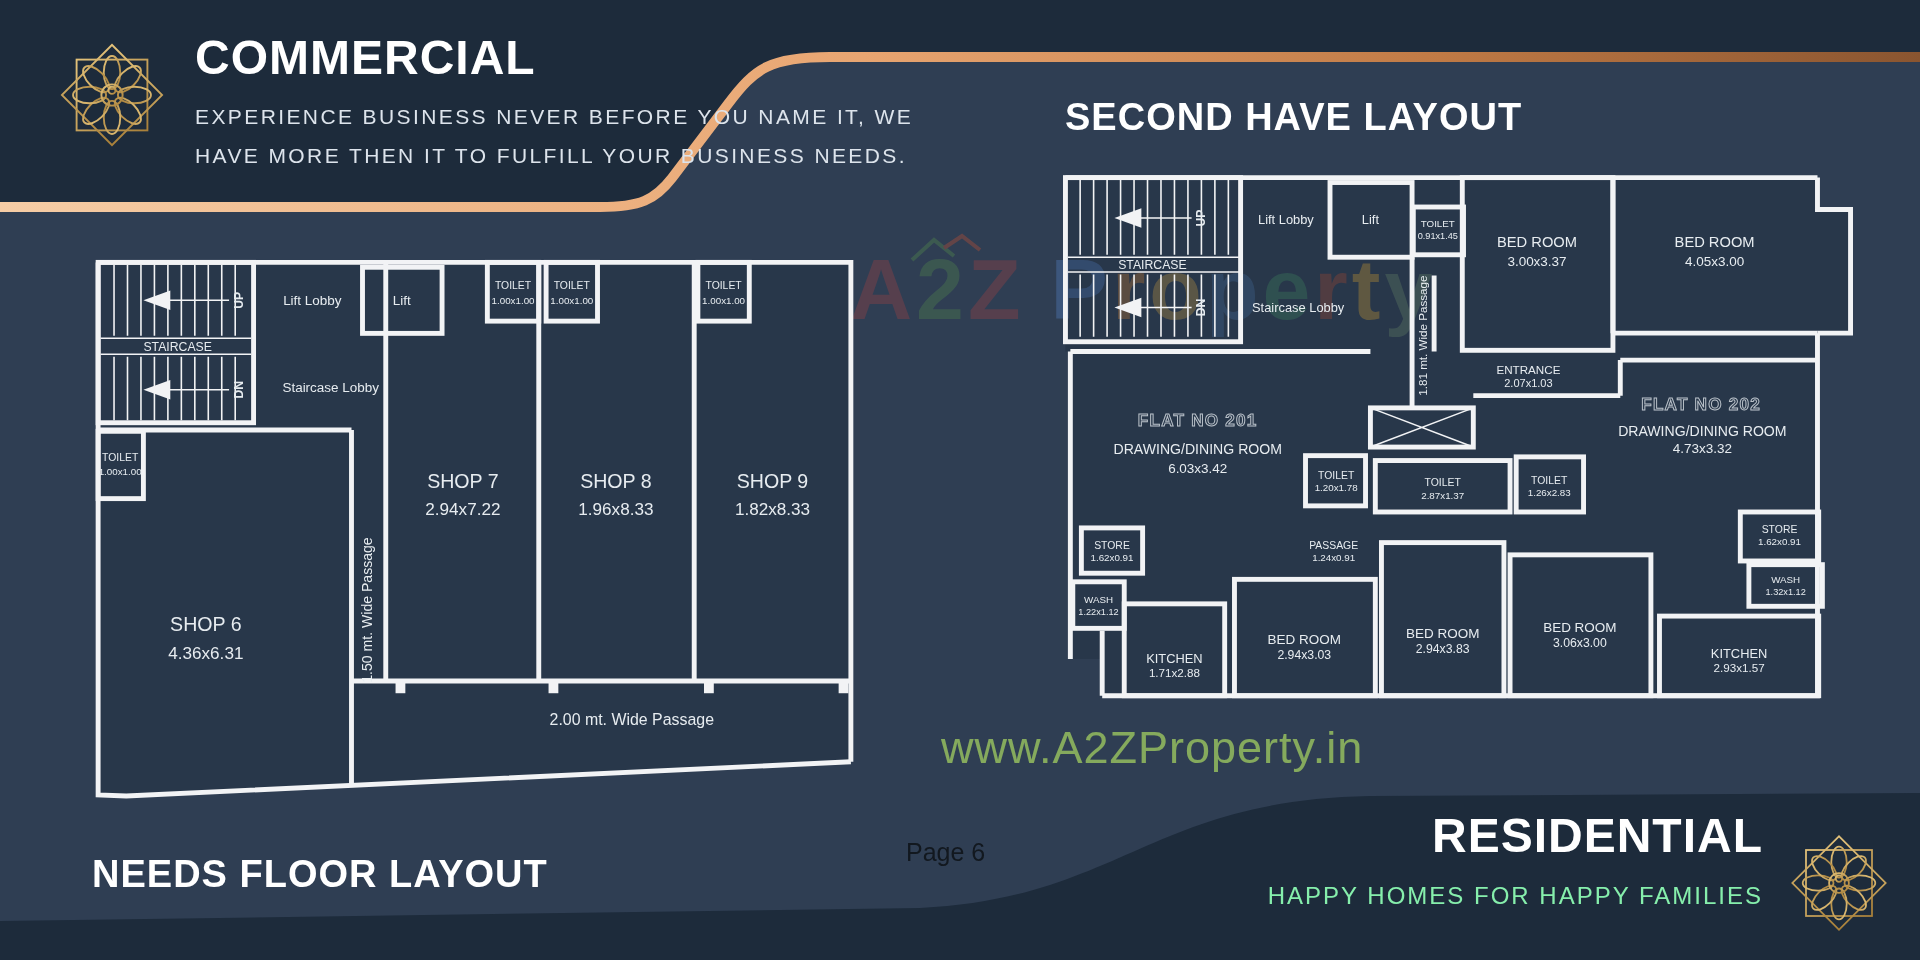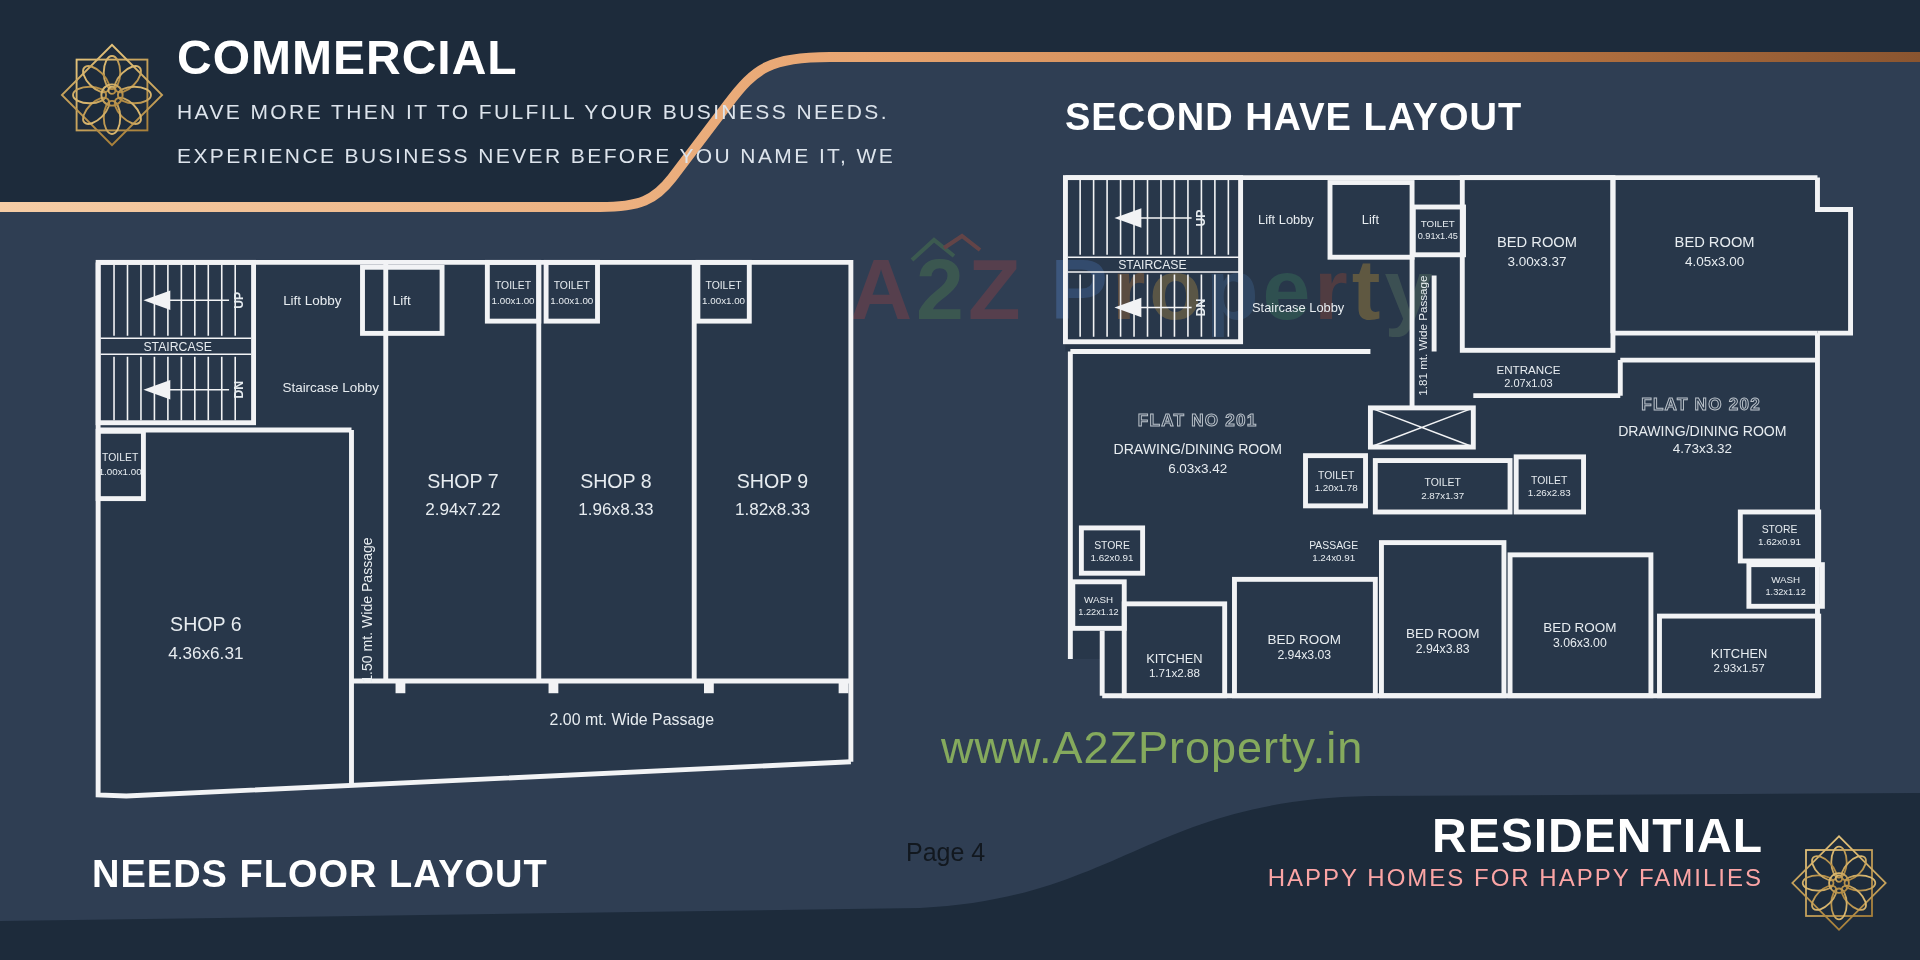--- a/index.html
+++ b/index.html
@@ -1,33 +1,33 @@
 <!DOCTYPE html>
 <html><head>
 <meta charset="utf-8">
 <style>
   html,body{margin:0;padding:0;background:#10161f;}
   .page{position:relative;width:1920px;height:960px;overflow:hidden;
         background:#2f3e53;font-family:"Liberation Sans",sans-serif;}
   .bands{position:absolute;left:0;top:0;width:1920px;height:960px;}
   
-  .hdr-com{position:absolute;left:53px;top:30px;display:flex;gap:6px;align-items:flex-start;}
+  .hdr-com{position:absolute;left:53px;top:30px;display:flex;gap:24px;align-items:flex-start;}
   .logo{width:118px;height:130px;}
   .hdr-title{margin:0;font-size:48px;font-weight:800;color:#ffffff;letter-spacing:1px;}
   .hdr-sub{margin:0;font-size:21px;color:#dde4ec;letter-spacing:2.4px;font-weight:400;}
   .hdr-sub.l1{margin-top:20px;}
   .hdr-sub.l2{margin-top:15px;}
   
   .h-second{position:absolute;left:1065px;top:96px;margin:0;font-size:38px;font-weight:800;color:#ffffff;letter-spacing:1px;}
   .h-first{position:absolute;left:92px;top:853px;margin:0;font-size:38px;font-weight:800;color:#ffffff;letter-spacing:1px;}
   .page-num{position:absolute;left:906px;top:838px;font-size:25px;color:#12181f;}
   
   .ftr-res{position:absolute;right:157px;top:808px;text-align:right;}
   .ftr-title{margin:0;font-size:48px;font-weight:800;color:#ffffff;letter-spacing:1px;}
-  .ftr-sub{margin:1px 0 0 0;font-size:24px;color:#fca5a5;letter-spacing:2px;}
+  .ftr-sub{margin:19px 0 0 0;font-size:24px;color:#86efac;letter-spacing:2px;}
   .logo-br{position:absolute;left:1784px;top:822px;width:110px;height:122px;}
   
   .wm-brand{position:absolute;left:850px;top:246px;font-size:86px;font-weight:bold;
             letter-spacing:4px;opacity:.5;white-space:nowrap;line-height:1;}
   .wm-gap{display:inline-block;width:26px;}
   .wm-house{position:absolute;left:908px;top:232px;width:76px;height:34px;opacity:.55;}
   .wm-url{position:absolute;left:941px;top:722px;font-size:45px;color:#bef264;opacity:.6;letter-spacing:1px;}
   
   .plan{position:absolute;}
   .plan1{left:92px;top:255px;width:765px;height:557px;}
@@ -83,22 +83,22 @@
         <ellipse cx="50" cy="31" rx="7" ry="14" transform="rotate(180 50 50)"></ellipse>
         <ellipse cx="50" cy="31" rx="7" ry="14" transform="rotate(225 50 50)"></ellipse>
         <ellipse cx="50" cy="31" rx="7" ry="14" transform="rotate(270 50 50)"></ellipse>
         <ellipse cx="50" cy="31" rx="7" ry="14" transform="rotate(315 50 50)"></ellipse>
         <circle cx="50" cy="50" r="9"></circle>
         <circle cx="50" cy="46" r="3"></circle>
       </g>
     </svg>
     <div class="hdr-text">
       <h1 class="hdr-title">COMMERCIAL</h1>
+      <p class="hdr-sub l1">EXPERIENCE BUSINESS NEVER BEFORE YOU NAME IT, WE</p>
       <p class="hdr-sub l2">HAVE MORE THEN IT TO FULFILL YOUR BUSINESS NEEDS.</p>
-      <p class="hdr-sub l1">EXPERIENCE BUSINESS NEVER BEFORE YOU NAME IT, WE</p>
     </div>
   </header>
 
   <h2 class="h-second">SECOND HAVE LAYOUT</h2>
 
   <svg class="plan plan1" viewBox="0 0 625 455">
     <path class="roomfill" d="M5,6 H620 V414 L28,442 L5,441 Z"></path>
     <g class="wall">
       <path d="M5,6 H620 V414"></path>
       <path d="M5,6 V441 L28,442 L620,414"></path>
@@ -235,21 +235,21 @@
     <text x="552" y="406" font-size="9.5">2.93x1.57</text>
     <text x="585" y="292" font-size="8.5">STORE</text>
     <text x="585" y="302" font-size="8">1.62x0.91</text>
     <text x="590" y="333" font-size="8">WASH</text>
     <text x="590" y="343" font-size="7.5">1.32x1.12</text>
   </svg>
 
   <div class="wm-url">www.A2ZProperty.in</div>
 
   <h2 class="h-first">NEEDS FLOOR LAYOUT</h2>
-  <div class="page-num">Page 4</div>
+  <div class="page-num">Page 6</div>
 
   <footer class="ftr-res">
     <h2 class="ftr-title">RESIDENTIAL</h2>
     <p class="ftr-sub">HAPPY HOMES FOR HAPPY FAMILIES</p>
   </footer>
   <svg class="logo-br" viewBox="0 0 100 100">
     <g stroke="url(#gold)" fill="none" stroke-width="1.6">
       <rect x="20" y="20" width="60" height="60"></rect>
       <rect x="20" y="20" width="60" height="60" transform="rotate(45 50 50)"></rect>
       <ellipse cx="50" cy="31" rx="7" ry="14"></ellipse>

